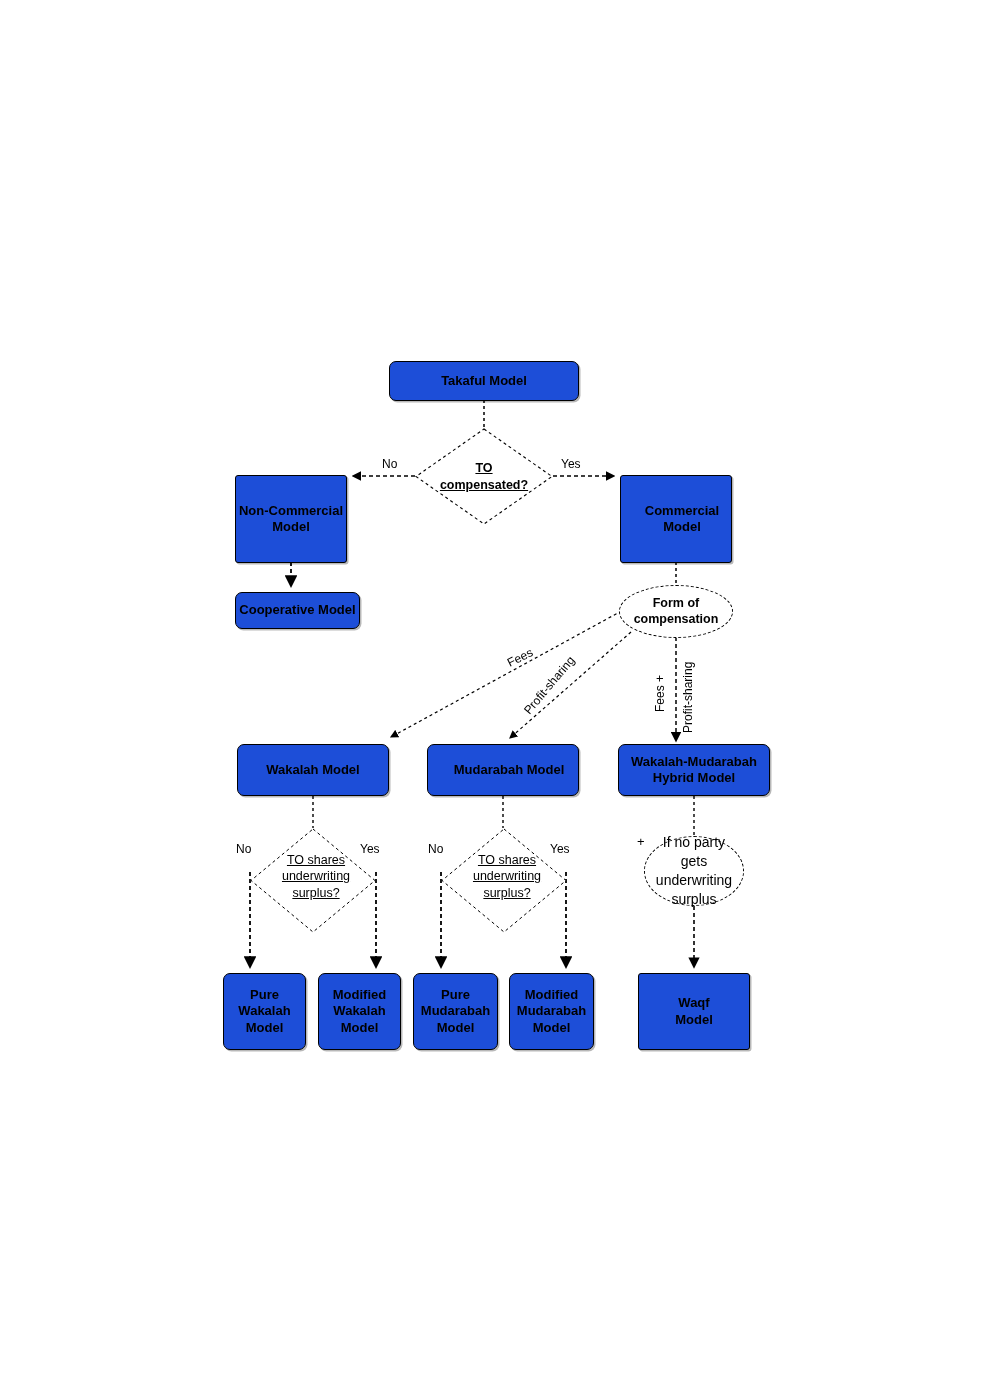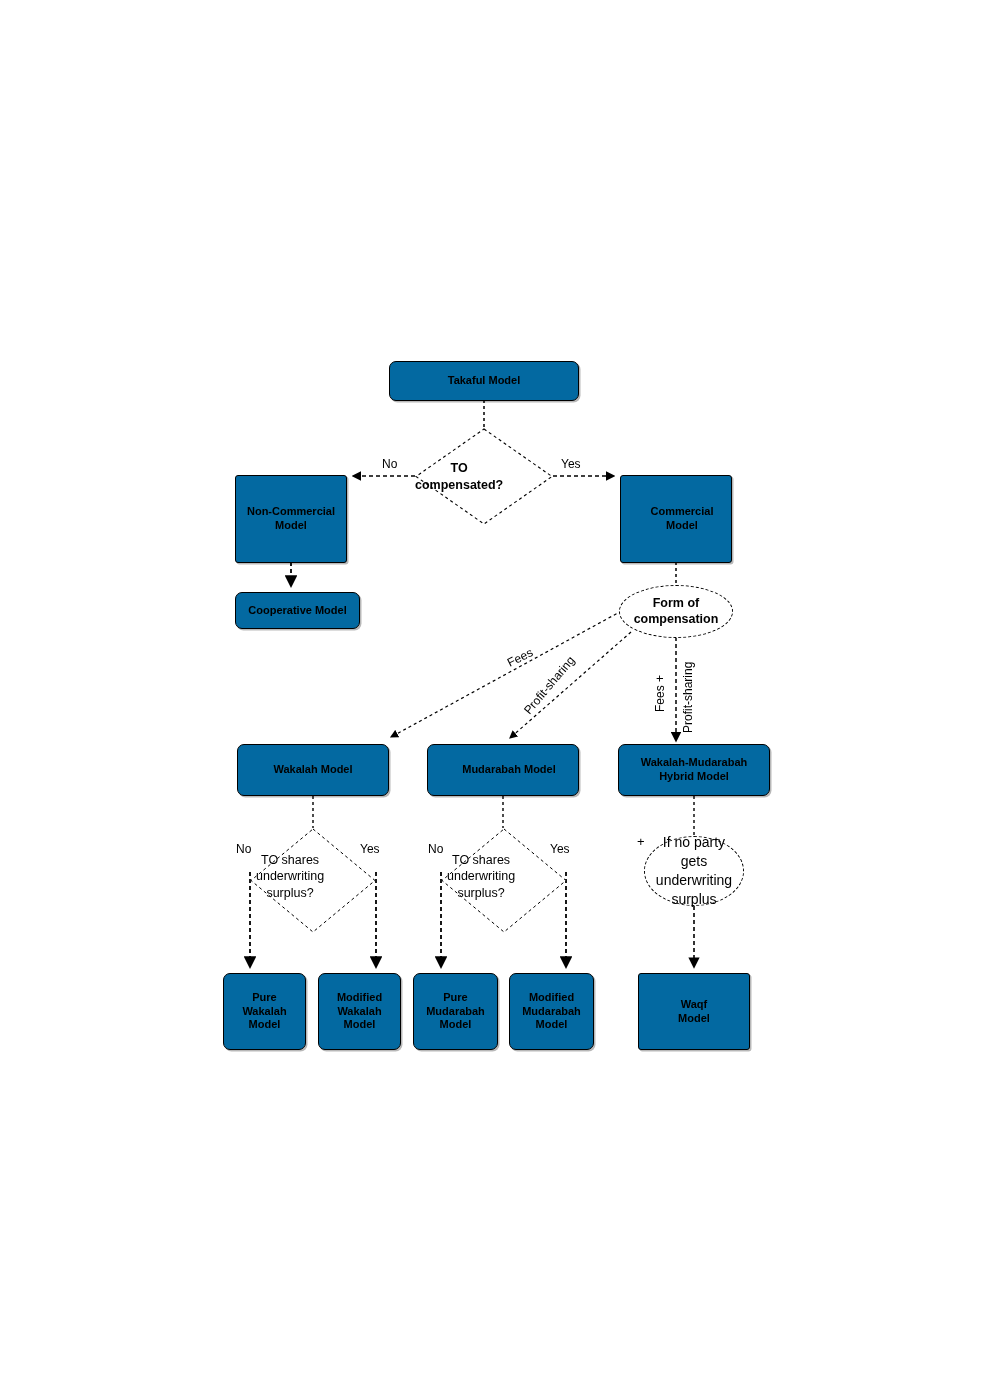--- a/index.html
+++ b/index.html
@@ -34,31 +34,33 @@
     display: flex;
     align-items: center;
     justify-content: center;
     text-align: center;
     line-height: 1.25;
   }
   
   .box {
     border: 1.6px solid #000000;
     border-radius: 7px;
-    background: #0369a1;
+    background: #1d4ed8;
     font-weight: bold;
-    font-size: 11px;
+    font-size: 13px;
     box-shadow: 1.5px 1.5px 0 rgba(0,0,0,0.28);
   }
   .box.sq { border-radius: 3px; }
   
   .diamond-wrap {
     position: absolute;
     display: flex;
     align-items: center;
+    justify-content: center;
+    text-decoration: underline;
   }
   .diamond-shape {
     position: absolute;
     left: 0; top: 0;
     width: 100%; height: 100%;
   }
   .diamond-label {
     position: relative;
     text-align: center;
     line-height: 1.3;

